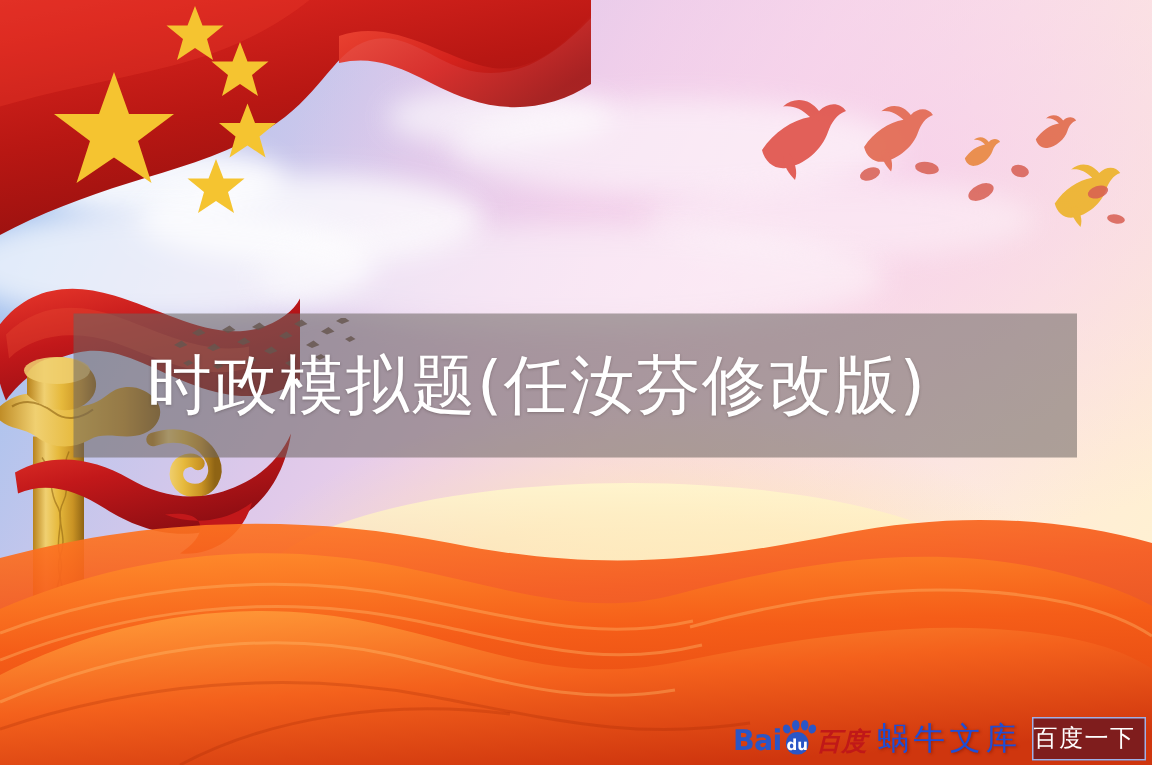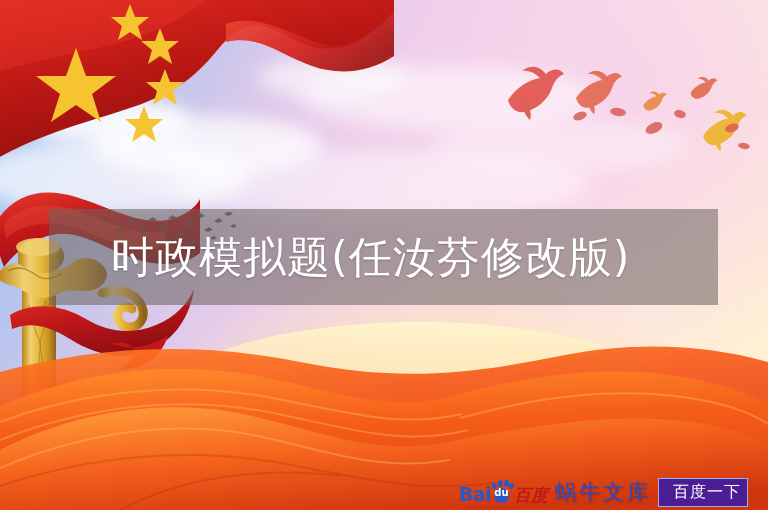--- a/index.html
+++ b/index.html
@@ -51,41 +51,41 @@
   .hills svg { width:100%; height:100%; display:block; }
 
   
   .title-band {
     position:absolute; left:49px; top:209px; width:669px; height:96px;
     background:rgba(108,102,98,.56);
     display:flex; align-items:center;
   }
   .title-text {
     color:#fff; font-size:43px; line-height:1;
-    letter-spacing:1px; padding-left:62px; white-space:nowrap;
+    letter-spacing:1px; padding-left:49px; white-space:nowrap;
     font-family:"DejaVu Sans","Liberation Sans",sans-serif;
     font-weight:500;
     text-shadow:0 1px 2px rgba(60,50,45,.35);
   }
 
   
   .brand-bar {
-    position:absolute; right:20px; bottom:3px;
+    position:absolute; right:4px; bottom:3px;
     display:flex; align-items:center; gap:7px; height:30px;
   }
   .baidu-logo { display:flex; align-items:flex-end; position:relative; height:24px; }
   .baidu-bai {
     font-size:19px; font-weight:bold; color:#2a56c6; line-height:19px;
     letter-spacing:-.5px; font-family:"DejaVu Sans","Liberation Sans",sans-serif;
   }
   .baidu-paw { position:relative; width:23px; height:24px; margin-left:-1px; }
   .baidu-paw .pad {
     position:absolute; background:#2a56c6; border-radius:50% 50% 46% 46%;
     width:15px; height:15px; left:4px; top:8px;
-    display:flex; align-items:flex-start; justify-content:center;
+    display:flex; align-items:flex-end; justify-content:center;
   }
   .baidu-paw .pad span {
     color:#fff; font-size:10px; font-weight:bold; line-height:10px;
     font-family:"DejaVu Sans","Liberation Sans",sans-serif;
   }
   .baidu-paw .toe { position:absolute; background:#2a56c6; border-radius:50%; }
   .t1 { width:5px; height:6px; left:2px;  top:3px; transform:rotate(-22deg); }
   .t2 { width:5px; height:7px; left:8px;  top:0px; }
   .t3 { width:5px; height:7px; left:14px; top:0px; }
   .t4 { width:5px; height:6px; left:19px; top:3px; transform:rotate(22deg); }
@@ -94,22 +94,22 @@
     margin-left:1px; letter-spacing:0px;
     font-family:"DejaVu Sans","Liberation Sans",sans-serif;
     font-style:italic;
   }
   .wenku {
     font-size:21px; color:#1d4ed8; letter-spacing:3px; line-height:21px;
     text-shadow:1px 1px 2px rgba(120,20,0,.55);
     font-family:"DejaVu Sans","Liberation Sans",sans-serif;
   }
   .baidu-btn {
-    background:#4c1d95; color:#fff; font-size:16px; line-height:16px;
-    padding:5px 6px 6px 14px; letter-spacing:1px;
+    background:#7f1d1d; color:#fff; font-size:16px; line-height:16px;
+    padding:5px 6px 6px 0; letter-spacing:1px;
     border:1px solid #9fb0e8;
     font-family:"DejaVu Sans","Liberation Sans",sans-serif;
   }
 </style>
 </head>
 <body>
 
 <div id="stage">
 
   <div class="sky"></div>

